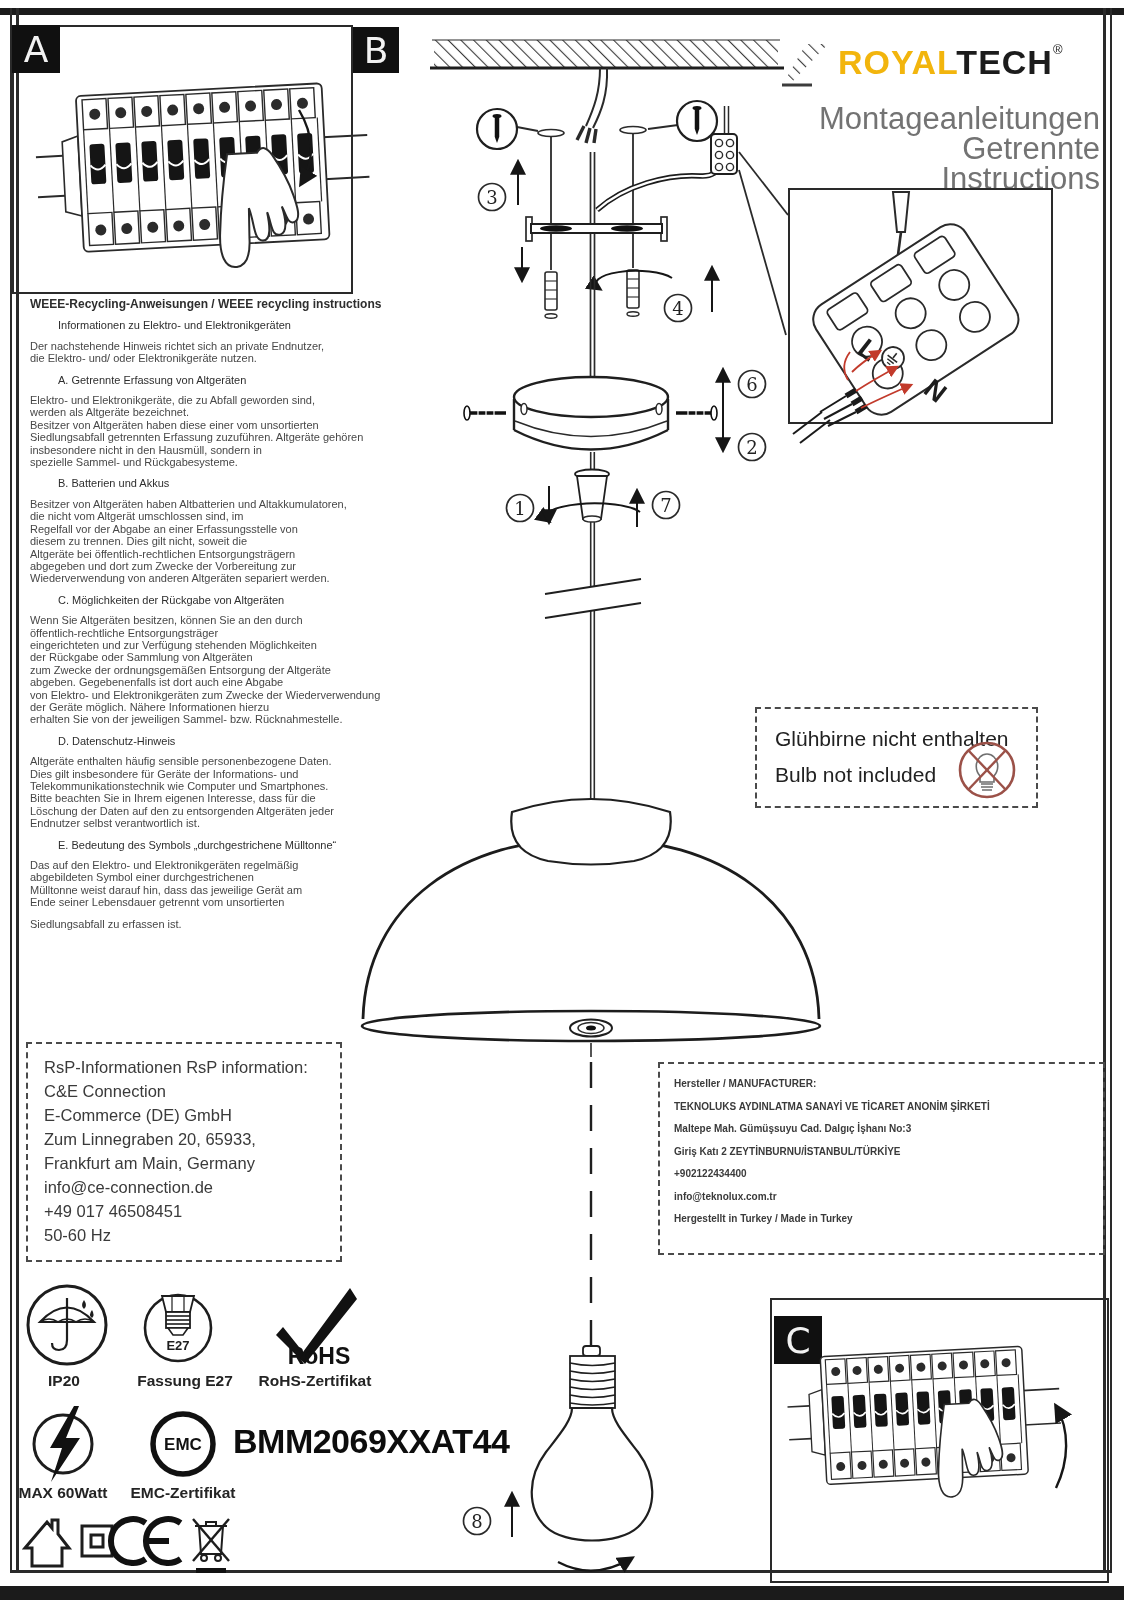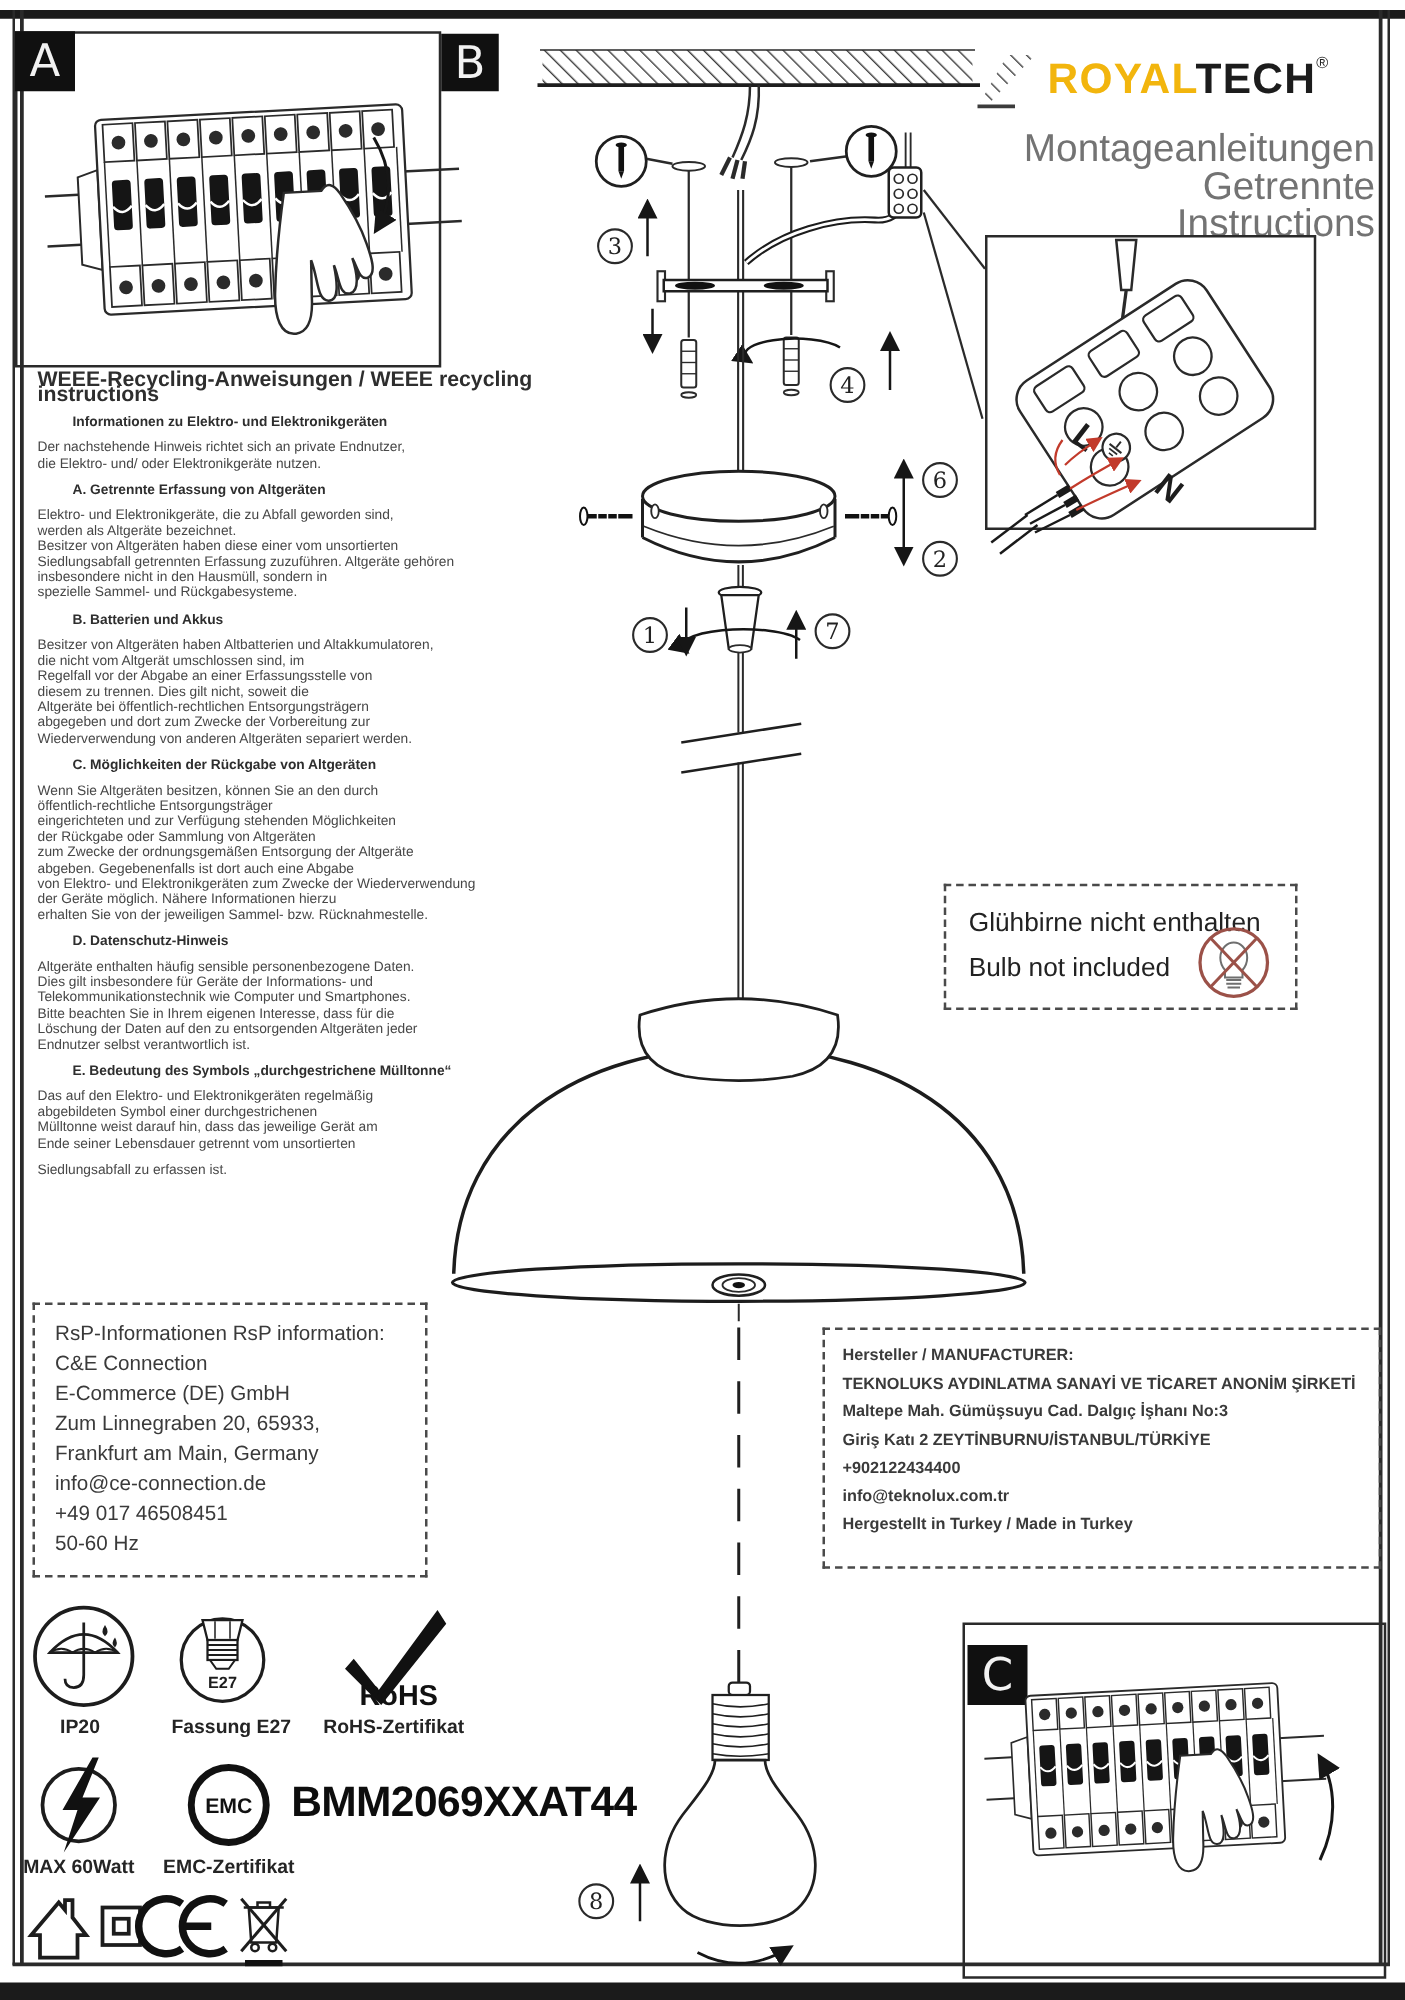--- a/index.html
+++ b/index.html
@@ -7,34 +7,34 @@
         font-family:"Liberation Sans",sans-serif;color:#333;}
   .abs{position:absolute;}
   .bar{background:#1b1b1b;}
   .vline{background:#2a2a2a;}
   .secbox{border:2.5px solid #2a2a2a;}
   .seclabel{background:#101010;color:#f2f2f2;display:flex;align-items:center;justify-content:center;
             font-size:36px;font-weight:400;font-family:"DejaVu Sans",sans-serif;}
   .dashedbox{border:2px dashed #4a4a4a;}
   
   .weee{width:402px;font-size:11px;line-height:12.4px;color:#474747;}
-  .weee .t{font-weight:700;color:#2e2e2e;font-size:17px;margin:0 0 9px 0;}
-  .weee .h{font-weight:700;color:#2e2e2e;margin:9px 0 8px 0;padding-left:28px;}
+  .weee .t{font-weight:700;color:#2e2e2e;font-size:12px;margin:0 0 9px 0;}
+  .weee .h{font-weight:400;color:#2e2e2e;margin:9px 0 8px 0;padding-left:28px;}
   .weee .b{margin:0 0 9px 0;white-space:pre-line;}
   
   .brand-line{font-weight:700;font-size:34px;letter-spacing:1px;white-space:nowrap;}
   .brand-royal{color:#f2b50d;}
   .brand-tech{color:#1c1c1c;}
   .brand-reg{font-size:13px;color:#1c1c1c;vertical-align:20px;font-weight:400;}
   .subtitle{font-size:31px;line-height:30px;color:#737373;font-weight:500;text-align:right;}
   
   .bulbbox{padding:12px 0 0 18px;font-size:21px;line-height:36px;font-weight:500;color:#222;}
   .rspbox{padding:11px 0 0 16px;font-size:16.5px;line-height:24px;font-weight:400;color:#3a3a3a;}
   .rspfreq{margin-top:0;}
-  .mfrbox{padding:9px 0 0 14px;font-size:13px;line-height:22.5px;font-weight:700;color:#3a3a3a;}
+  .mfrbox{padding:9px 0 0 14px;font-size:10px;line-height:22.5px;font-weight:700;color:#3a3a3a;}
   .mfrmade{}
   svg.overlay{position:absolute;left:0;top:0;pointer-events:none;}
   svg text{font-family:"Liberation Sans",sans-serif;}
   .stepnum{font-family:"DejaVu Serif",serif;font-size:18px;fill:#222;}
   .lnlabel{font-weight:700;font-size:27px;fill:#1d1d1d;}
   .certlabel{font-weight:700;font-size:15.5px;fill:#242424;}
   .certsmall{font-weight:700;font-size:13px;fill:#1d1d1d;}
   .rohstxt{font-weight:700;font-size:23px;fill:#111;}
   .emctxt{font-weight:700;font-size:17px;fill:#111;}
   .modeltxt{font-weight:700;font-size:34px;fill:#0d0d0d;letter-spacing:-0.5px;}

